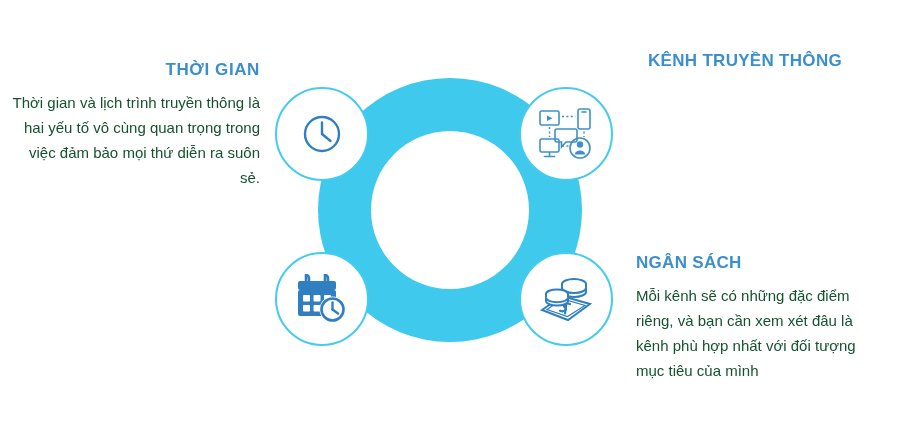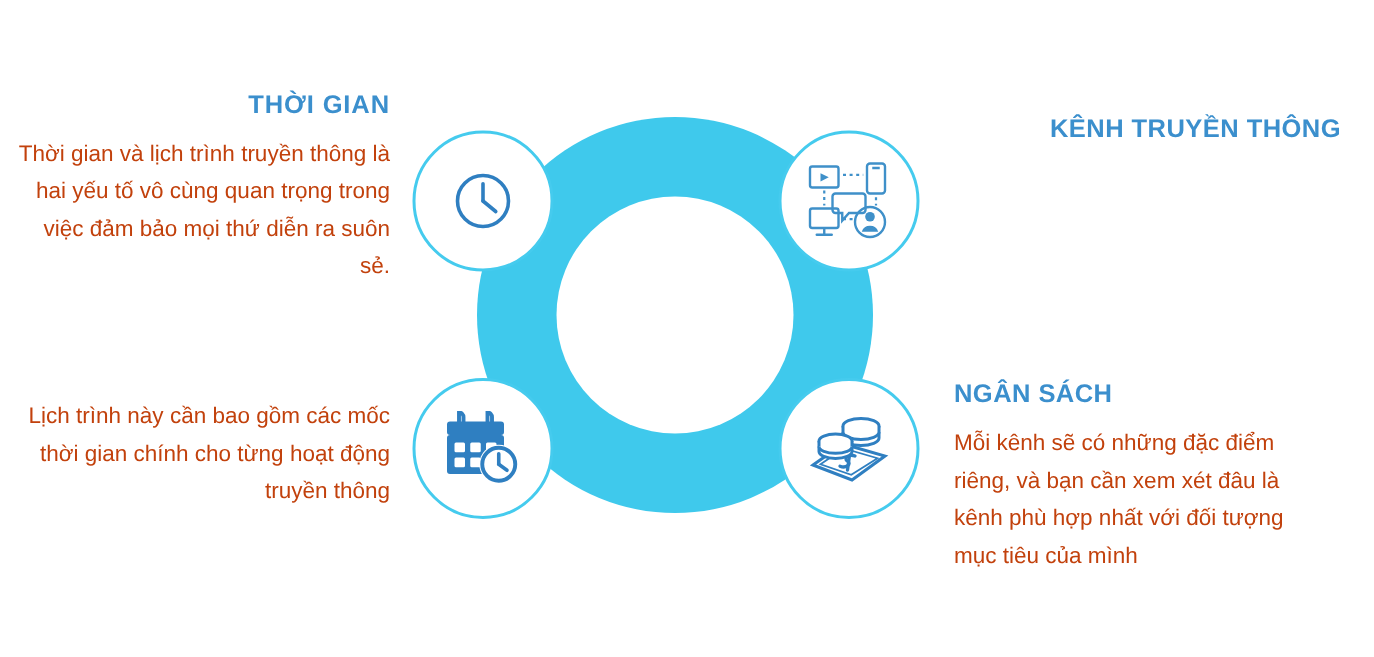--- a/index.html
+++ b/index.html
@@ -70,37 +70,37 @@
 
   
   .block {
     position: absolute;
     width: 252px;
   }
   .block-left  { text-align: right; }
   .block-right { text-align: left; }
 
   .blk-tl { left: 8px;   top: 60px; }
-  .blk-tr { left: 648px; top: 76px; width: 246px; text-align: right; }
+  .blk-tr { left: 648px; top: 51px; width: 246px; }
   .blk-bl { left: 8px;   top: 265px; }
   .blk-br { left: 636px; top: 253px; width: 246px; }
 
   .heading {
     color: #3b8fcd;
     font-size: 17px;
     font-weight: bold;
     letter-spacing: 0.6px;
     margin: 0 0 10px 0;
     line-height: 1.2;
     white-space: nowrap;
   }
   .blk-tr .heading, .blk-br .heading { letter-spacing: 0.3px; }
 
   .body-text {
-    color: #c2410c;
+    color: #14532d;
     font-size: 15px;
     line-height: 25px;
     margin: 0;
     font-weight: 400;
   }
 </style>
 </head>
 <body>
 
 <div id="infographic">
@@ -209,21 +209,20 @@
   <div class="block block-left blk-tl">
     <h2 class="heading">THỜI GIAN</h2>
     <p class="body-text">Thời gian và lịch trình truyền thông là hai yếu tố vô cùng quan trọng trong việc đảm bảo mọi thứ diễn ra suôn sẻ.</p>
   </div>
 
   <div class="block block-right blk-tr">
     <h2 class="heading">KÊNH TRUYỀN THÔNG</h2>
   </div>
 
   <div class="block block-left blk-bl">
-    <p class="body-text">Lịch trình này cần bao gồm các mốc thời gian chính cho từng hoạt động truyền thông</p>
   </div>
 
   <div class="block block-right blk-br">
     <h2 class="heading">NGÂN SÁCH</h2>
     <p class="body-text">Mỗi kênh sẽ có những đặc điểm riêng, và bạn cần xem xét đâu là kênh phù hợp nhất với đối tượng mục tiêu của mình</p>
   </div>
 
 </div>
 
 </body></html>

